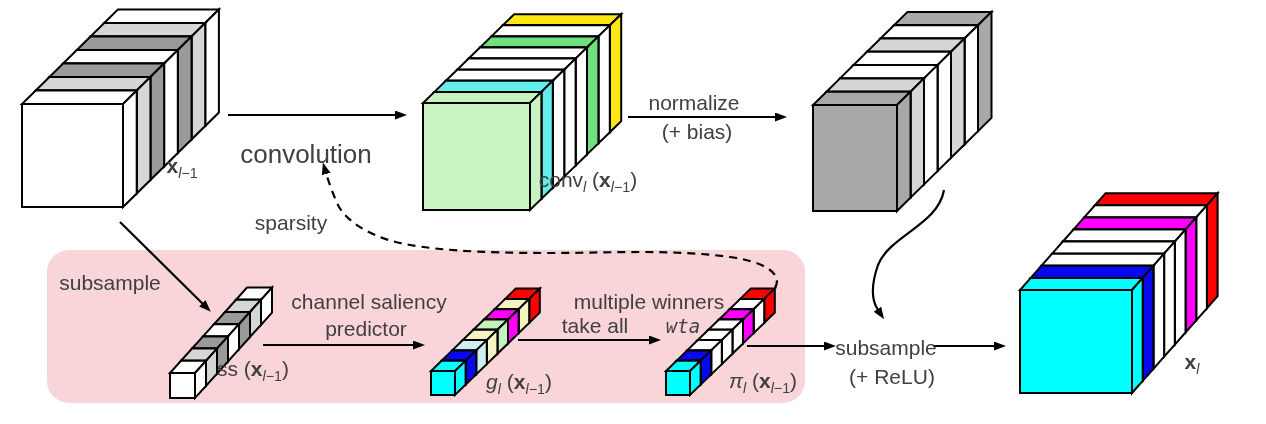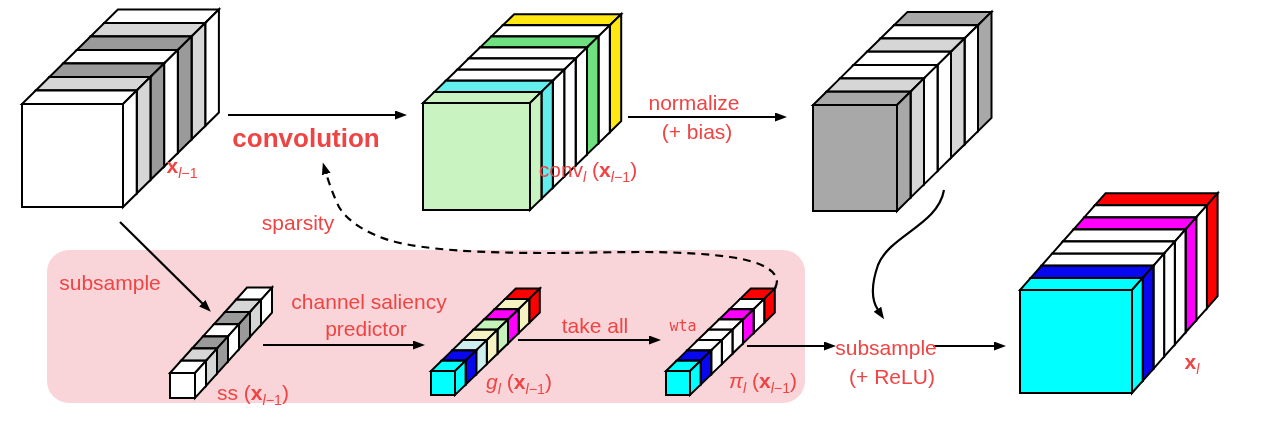--- a/index.html
+++ b/index.html
@@ -11,26 +11,26 @@
     color:#000;
     overflow:hidden;
   }
   #diagram{position:absolute;left:0;top:0;width:1266px;height:424px;}
   .lbl{
     position:absolute;
     transform:translate(-50%,-50%);
     white-space:nowrap;
     font-size:21px;
     line-height:1;
-    color:#ef4444;
+    color:#404040;
   }
   .lbl sub{font-size:0.68em;line-height:0;}
-  .bold{font-weight:bold;}
+  .bold{font-weight:normal;margin-top:16px;}
   .big{font-size:26px;}
-  .mono{font-family:"DejaVu Sans Mono", monospace;font-size:15px;}
+  .mono{font-family:"DejaVu Sans Mono", monospace;font-size:19px;font-style:italic;}
 </style>
 </head>
 <body>
 
 <div id="figure">
 
   <svg id="diagram" viewBox="0 0 1266 424">
     <defs>
       <marker id="ah" markerWidth="13" markerHeight="10" refX="1" refY="4.5" orient="auto" markerUnits="userSpaceOnUse">
         <path d="M0,0 L12,4.5 L0,9 Z" fill="#000"></path>
@@ -224,29 +224,30 @@
           <polygon points="1020,290 1132,290 1142.7,277.9 1030.7,277.9" fill="#00ffff" stroke="#000000" stroke-width="2" stroke-linejoin="miter"></polygon>
           <polygon points="1132,290 1142.7,277.9 1142.7,380.9 1132,393" fill="#00ffff" stroke="#000000" stroke-width="2" stroke-linejoin="miter"></polygon>
           <polygon points="1020,290 1132,290 1132,393 1020,393" fill="#00ffff" stroke="#000000" stroke-width="2" stroke-linejoin="miter"></polygon>
         </g>
       </g>
   </svg>
 
   <div class="lbl bold big" style="left:306px;top:138px">convolution</div>
   <div class="lbl" style="left:694px;top:102px">normalize</div>
   <div class="lbl" style="left:697px;top:131px">(+ bias)</div>
-  <div class="lbl" style="left:298px;top:222px">sparsity</div>
+  <div class="lbl" style="left:291px;top:222px">sparsity</div>
   <div class="lbl" style="left:110px;top:282px">subsample</div>
   <div class="lbl" style="left:369px;top:301px">channel saliency</div>
   <div class="lbl" style="left:366px;top:328px">predictor</div>
+  <div class="lbl" style="left:649px;top:301px">multiple winners</div>
   <div class="lbl" style="left:595px;top:325px">take all</div>
   <div class="lbl mono" style="left:683px;top:326px">wta</div>
   <div class="lbl" style="left:886px;top:347px">subsample</div>
   <div class="lbl" style="left:892px;top:376px">(+ ReLU)</div>
 
   <div class="lbl" style="left:182px;top:165px"><b>x</b><sub><i>l</i>−1</sub></div>
-  <div class="lbl" style="left:588px;top:169px">conv<sub><i>l</i></sub> (<b>x</b><sub><i>l</i>−1</sub>)</div>
-  <div class="lbl" style="left:253px;top:392px">ss (<b>x</b><sub><i>l</i>−1</sub>)</div>
+  <div class="lbl" style="left:588px;top:179px">conv<sub><i>l</i></sub> (<b>x</b><sub><i>l</i>−1</sub>)</div>
+  <div class="lbl" style="left:253px;top:368px">ss (<b>x</b><sub><i>l</i>−1</sub>)</div>
   <div class="lbl" style="left:519px;top:381px"><i>g</i><sub><i>l</i></sub> (<b>x</b><sub><i>l</i>−1</sub>)</div>
   <div class="lbl" style="left:763px;top:380px"><i>π</i><sub><i>l</i></sub> (<b>x</b><sub><i>l</i>−1</sub>)</div>
   <div class="lbl" style="left:1192px;top:361px"><b>x</b><sub><i>l</i></sub></div>
 
 </div>
 
 </body></html>

